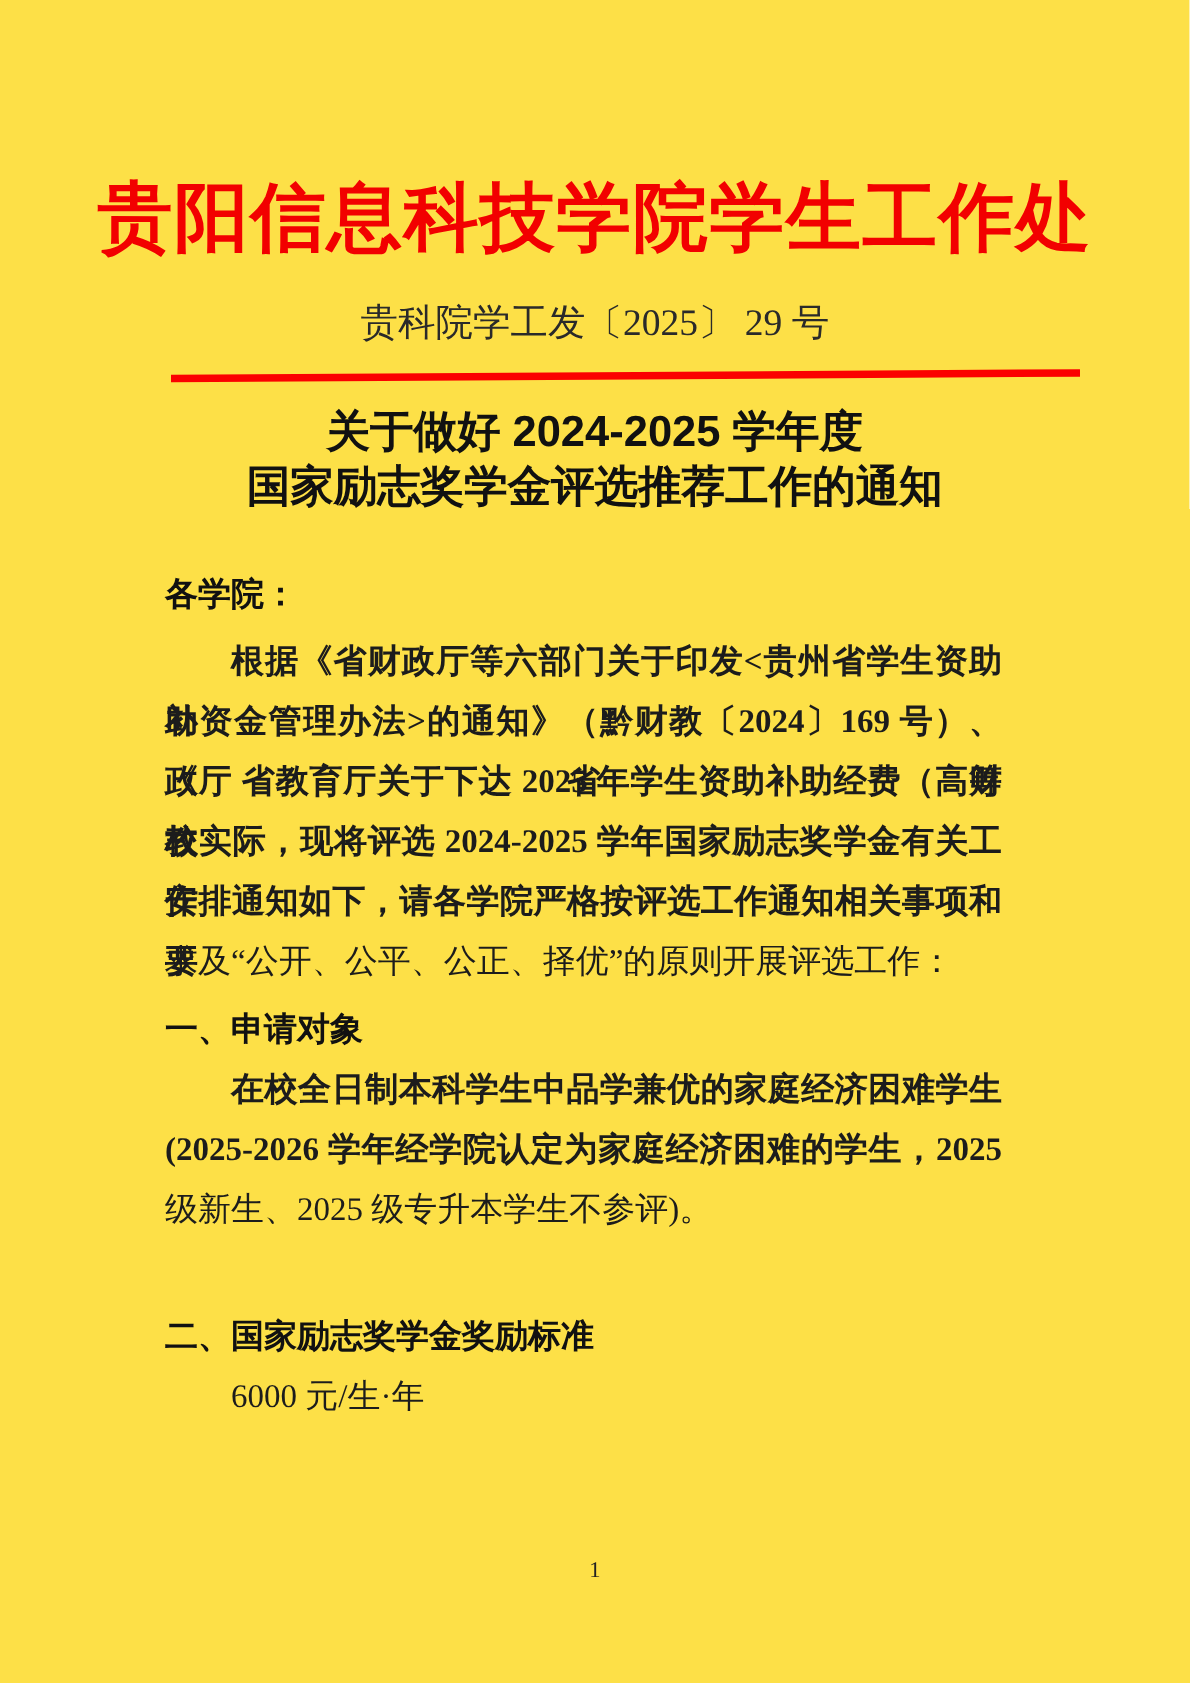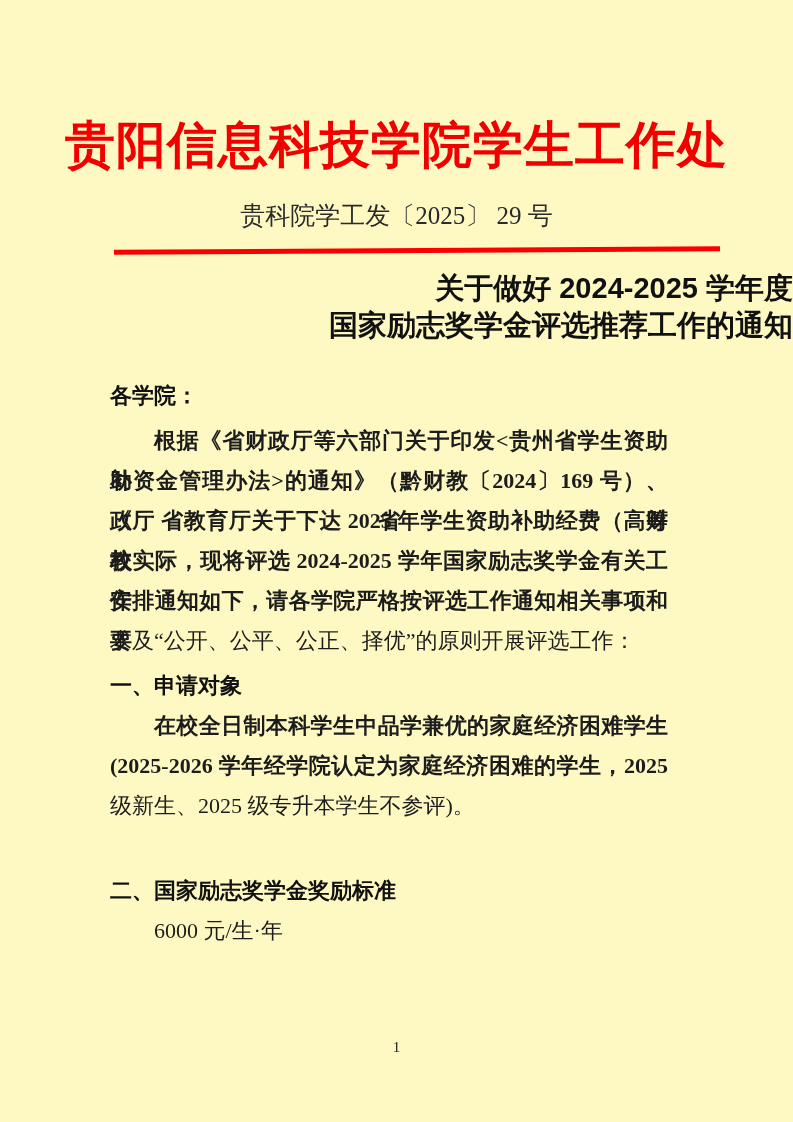--- a/index.html
+++ b/index.html
@@ -4,21 +4,21 @@
 <style>
   html, body {
     margin: 0;
     padding: 0;
     background: #ffffff;
   }
   #page {
     position: relative;
     width: 793px;
     height: 1122px;
-    background: #fef9c3;
+    background: #fde047;
     overflow: hidden;
     font-family: "Liberation Serif", "DejaVu Serif", serif;
     color: #161616;
   }
   .header-red {
     position: absolute;
     top: 115px;
     left: 0;
     right: 0;
     text-align: center;
@@ -47,21 +47,21 @@
     width: 606px;
     height: 5px;
     background: #fb0000;
     transform: rotate(-0.35deg);
   }
   .title {
     position: absolute;
     top: 270px;
     left: 0;
     right: 0;
-    text-align: right;
+    text-align: center;
     font-size: 29px;
     line-height: 37px;
     font-weight: bold;
     color: #111111;
     font-family: "Liberation Sans", "DejaVu Sans", sans-serif;
   }
   .body-block {
     position: absolute;
     top: 376px;
     left: 110px;

